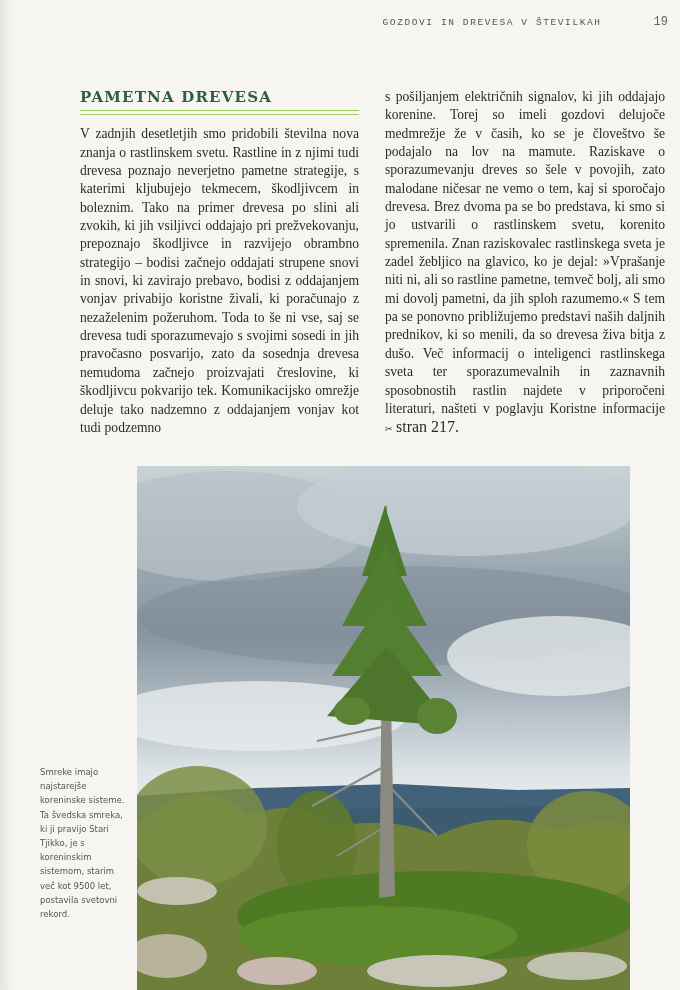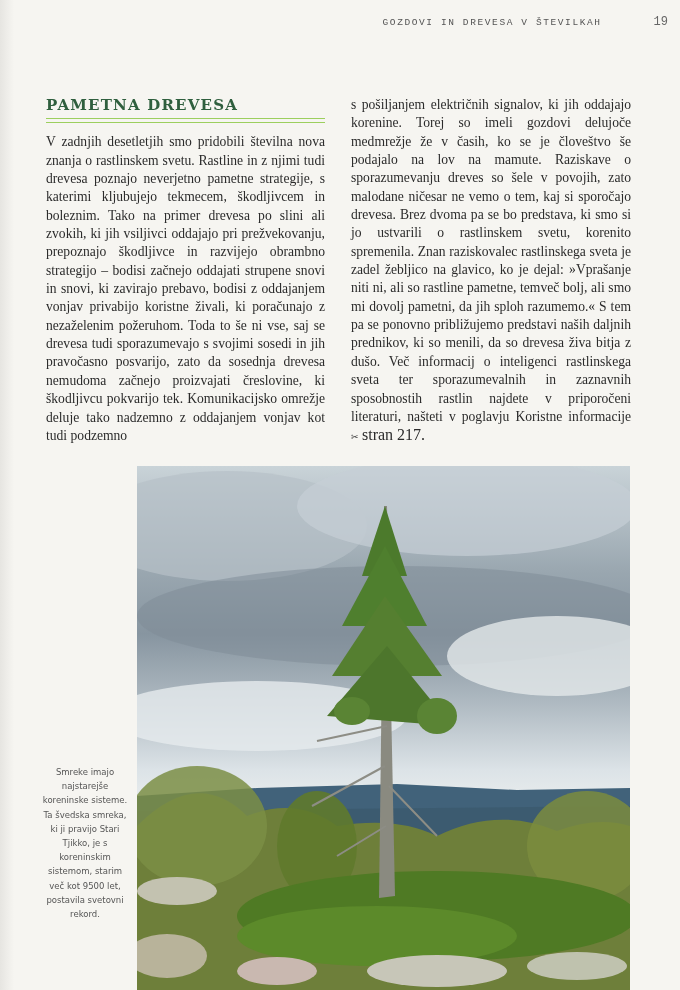--- a/index.html
+++ b/index.html
@@ -18,24 +18,24 @@
       position: absolute; top: 15px; right: 12px; height: 14px;
       display: flex; align-items: center;
       font-family: Liberation Mono, monospace;
       color: #555;
       gap: 24px;
     }
     .running-title { font-size: 9.5px; letter-spacing: 1.6px; margin-right: 28px; }
     .page-number { font-size: 12px; color: #666; }
 
     .col {
-      position: absolute; top: 96px;
+      position: absolute; top: 88px;
       font-family: "Liberation Serif", serif;
       font-size: 13.6px; line-height: 18.35px;
-      text-align: justify; hyphens: none;
+      text-align: justify; hyphens: none; margin-left: 34px;
     }
     .col-left { left: 46px; width: 279px; }
     .col-right { left: 351px; width: 280px; }
     .heading {
       font-family: "DejaVu Serif", serif;
       font-size: 15px; letter-spacing: 1.2px; font-weight: bold;
       color: #2f5f3e; margin: 0; padding: 0 0 4px 0;
       text-transform: uppercase;
     }
     .heading-rule {
@@ -43,21 +43,21 @@
       margin-bottom: 10px;
     }
     .para { margin: 0; }
     .quote { }
     .ref-icon { font-size: 9px; color: #333; }
     .ref-text { font-size: 16px; }
 
     .caption {
       position: absolute; left: 40px; top: 765px; width: 90px;
       font-family: "DejaVu Sans", "Liberation Sans", sans-serif;
-      font-size: 8.5px; line-height: 14.2px; text-align: center; color: #555;
+      font-size: 8.5px; line-height: 14.2px; text-align: left; color: #555;
     }
 
     .photo {
       position: absolute; left: 137px; top: 466px; width: 493px; height: 524px;
       overflow: hidden;
       background: linear-gradient(to bottom, #c9d3d8 0%, #9aa7b0 20%, #8795a0 32%, #aeb9c1 45%, #dce3e7 58%, #e4e9eb 62%, #d6dee2 67%);
     }
     .photo svg { position: absolute; left: 0; top: 0; }
   </style>
 </head>

